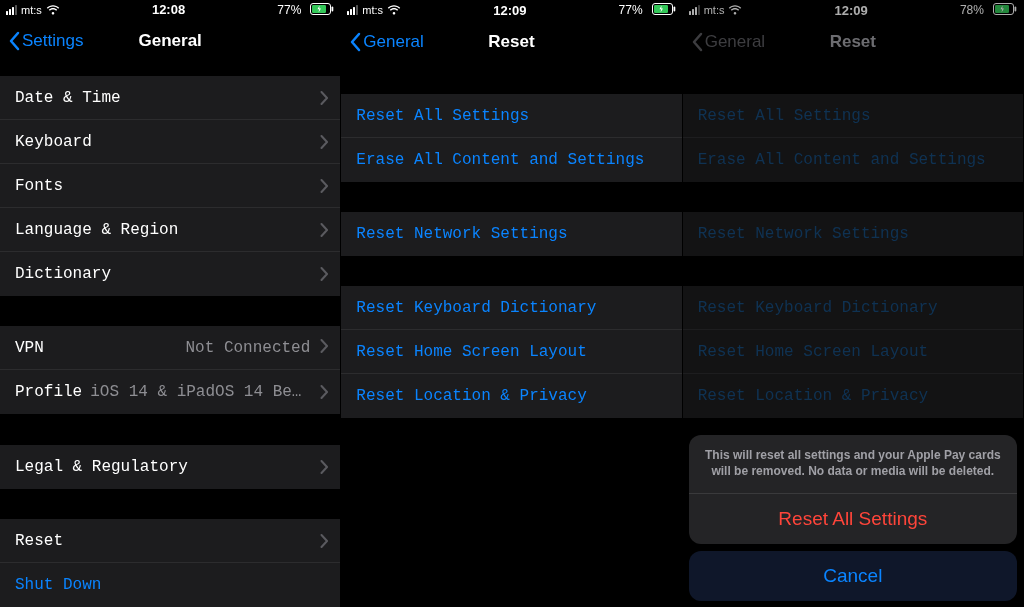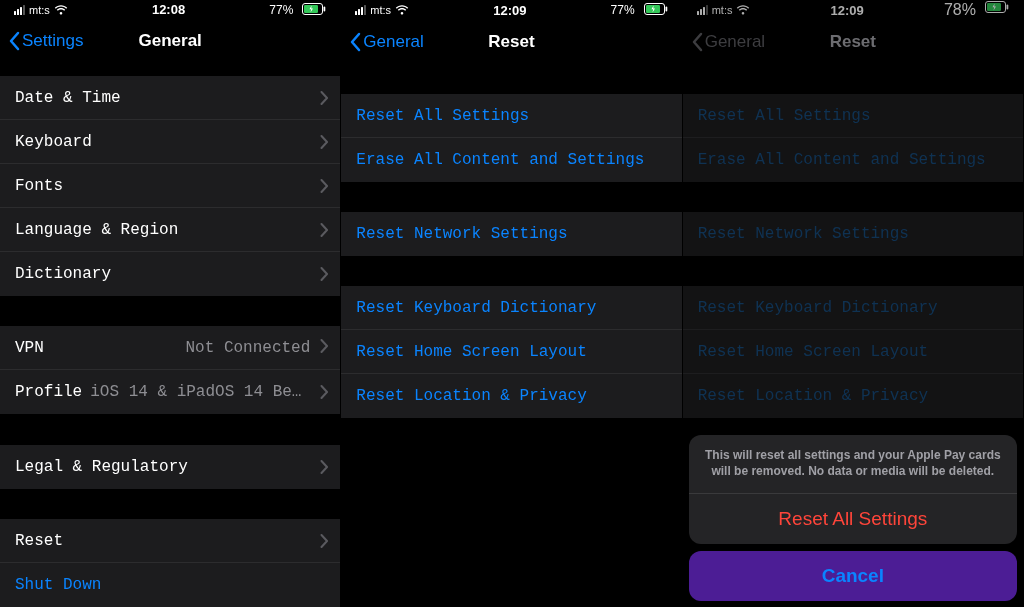--- a/index.html
+++ b/index.html
@@ -18,21 +18,21 @@
       background: #000;
       display: flex;
       flex-direction: column;
       border-right: 1px solid #000;
     }
     .status-bar {
       height: 20px;
       display: flex;
       align-items: center;
       justify-content: space-between;
-      padding: 0 14px;
+      padding: 0 6px;
       font-size: 12px;
       color: #fff;
       font-weight: 500;
     }
     .status-left { display: flex; align-items: center; gap: 4px; }
     .status-right { display: flex; gap: 9px; }
     .sig-bars { display: inline-flex; align-items: flex-end; gap: 1px; }
     .sig-bars span { width: 2px; background: #fff; border-radius: 0.5px; }
     .sig-bars span:nth-child(1){height:4px}
     .sig-bars span:nth-child(2){height:6px}
@@ -115,27 +115,27 @@
       border-bottom: 0.5px solid #3a3a3c;
       font-weight: bold;
     }
     .sheet-btn {
       text-align: center;
       padding: 14px 0;
       font-size: 19px;
     }
     .sheet-btn.destructive { color: #ff453a; }
     .sheet-cancel {
-      background: #4c1d95;
+      background: #0f172a;
       border-radius: 12px;
       text-align: center;
       padding: 14px 0;
       font-size: 19px;
       color: #0a84ff;
-      font-weight: 700;
+      font-weight: 400;
     }
     .dim-overlay {
       position: absolute;
       inset: 0;
       background: rgba(0,0,0,0.32);
       z-index: 10;
       pointer-events: none;
     }
   </style>
 </head>
@@ -372,21 +372,21 @@
         </span>
       <span class="carrier">mt:s</span>
       <span class="wifi-icon">
         <svg width="14" height="10" viewBox="0 0 14 10">
             <path d="M7 9.5c.7 0 1.3-.6 1.3-1.3S7.7 6.9 7 6.9s-1.3.6-1.3 1.3S6.3 9.5 7 9.5zM3.8 5.8C4.7 4.9 5.8 4.4 7 4.4s2.3.5 3.2 1.4l1-1C9.9 3.5 8.5 2.9 7 2.9S4.1 3.5 2.8 4.8l1 1zM.8 2.8C2.5 1.1 4.7.2 7 .2s4.5.9 6.2 2.6l-1 1C10.8 2.4 9 1.6 7 1.6S3.2 2.4 1.8 3.8l-1-1z" fill="#fff"></path>
           </svg>
       </span>
     </div>
     <div class="time">12:09</div>
     <div class="status-right">
-      <span style="font-size:16px">78%</span>
+      <span style="font-size:12px">78%</span>
       <span class="battery-icon">
         <svg width="24" height="12" viewBox="0 0 24 12">
             <rect x="0.5" y="0.5" width="20" height="11" rx="2.5" fill="none" stroke="#fff" stroke-width="1"></rect>
             <rect x="2" y="2" width="14" height="8" rx="1.2" fill="#34c759"></rect>
             <rect x="21.5" y="3.5" width="1.8" height="5" rx="0.9" fill="#fff"></rect>
             <path d="M9.5 2.5 L7.5 6.2 L9.2 6.2 L8.5 9.5 L11 5.5 L9.3 5.5 Z" fill="#fff"></path>
           </svg>
       </span>
     </div>
   </div>

